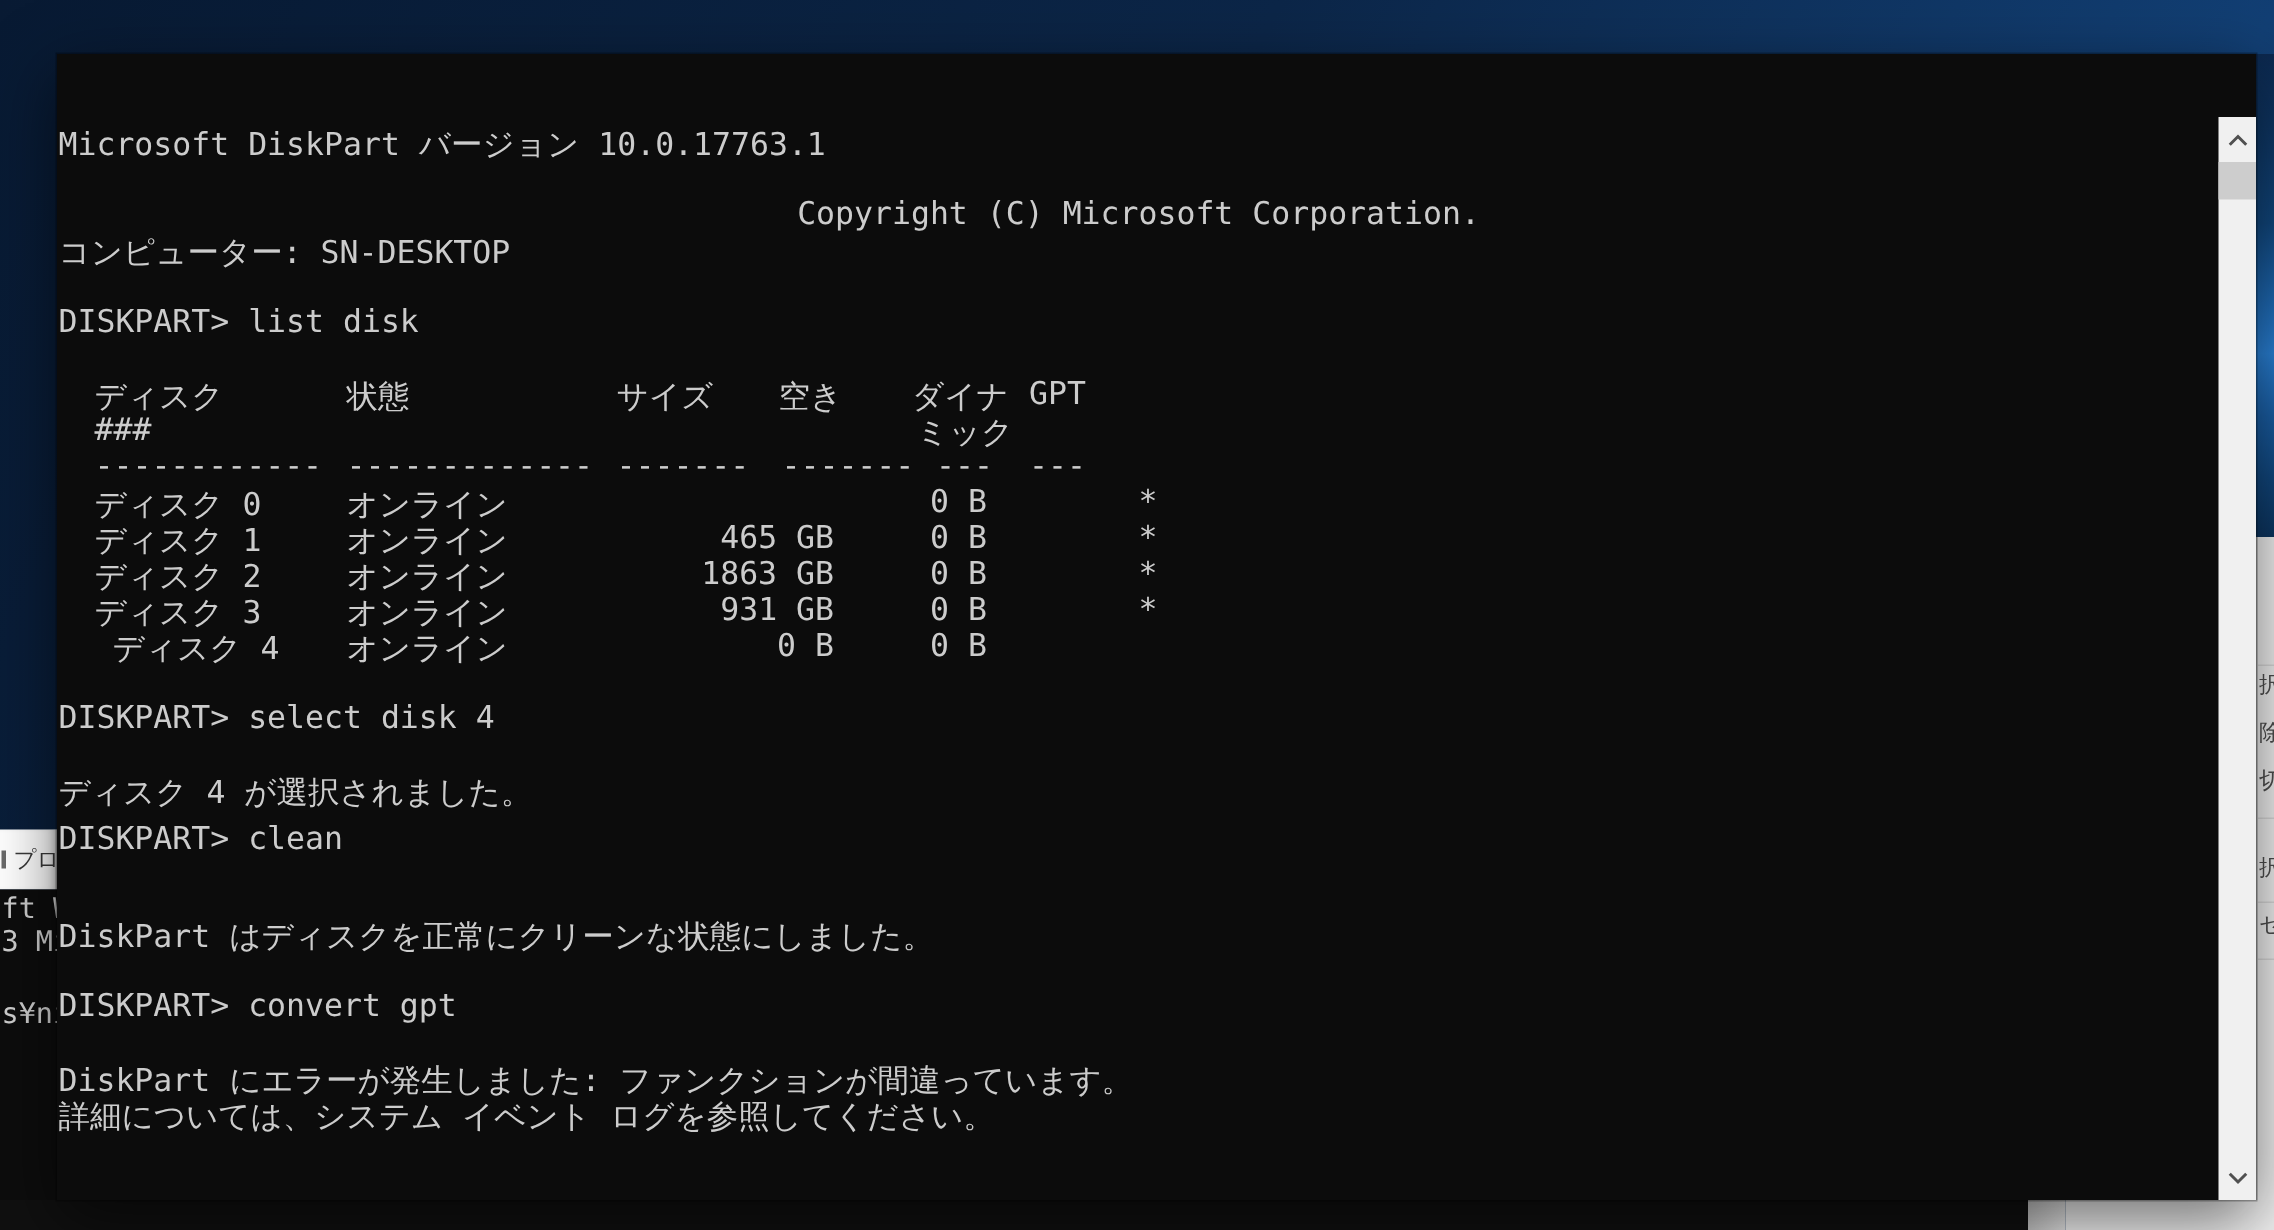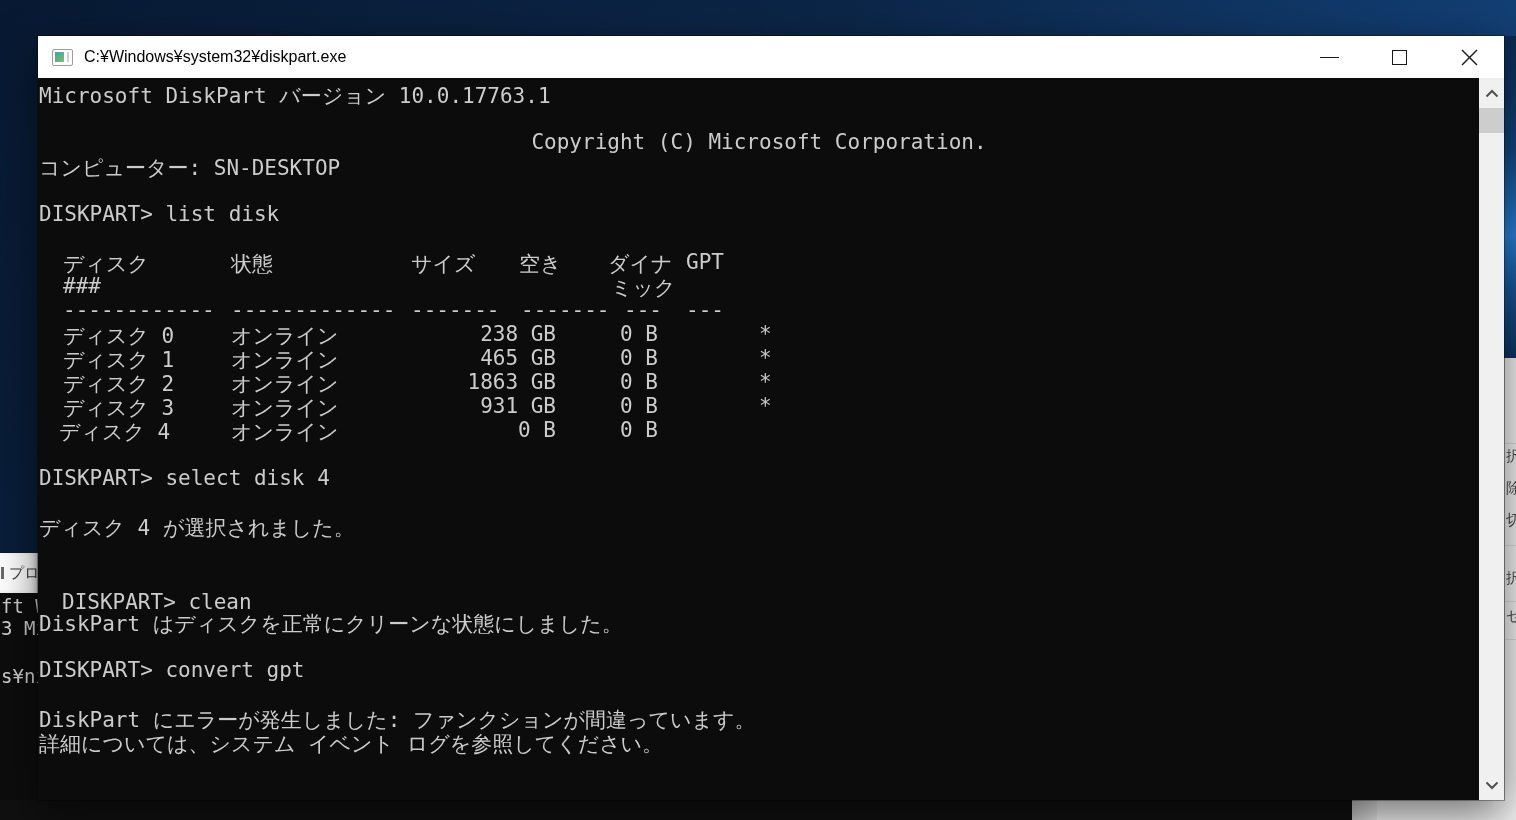--- a/index.html
+++ b/index.html
@@ -111,64 +111,43 @@
     <span class="frag" style="top:249px">セ</span>
     <div class="divider" style="top:281px"></div>
   </div>
 
   <div class="bottom-dark"></div>
   <div class="bottom-edge"></div>
   <div class="bottom-light"></div>
 
   <div class="win">
 
-    <div class="titlebar">
-      <span class="app-icon">
-        <span class="pane"></span>
-        <span class="line"></span>
-      </span>
-      <span class="title-text">C:¥Windows¥system32¥diskpart.exe</span>
-      <div class="controls">
-        <div class="ctl">
-          <div class="ico-min"></div>
-        </div>
-        <div class="ctl">
-          <div class="ico-max"></div>
-        </div>
-        <div class="ctl">
-          <svg width="17" height="17" viewBox="0 0 17 17">
-            <line x1="1" y1="1" x2="16" y2="16" stroke="#1a1a1a" stroke-width="1.4"></line>
-            <line x1="16" y1="1" x2="1" y2="16" stroke="#1a1a1a" stroke-width="1.4"></line>
-          </svg>
-        </div>
-      </div>
-    </div>
 
     <div class="console" id="console">
         <div class="cline" style="top: 4px;">Microsoft DiskPart バージョン 10.0.17763.1</div>
         <div class="cline" style="top: 28px;"></div>
         <div class="cline" style="top: 52px; text-align: center;">Copyright (C) Microsoft Corporation.</div>
         <div class="cline" style="top: 76px;">コンピューター: SN-DESKTOP</div>
         <div class="cline" style="top: 100px;"></div>
         <div class="cline" style="top: 124px;">DISKPART&gt; list disk</div>
         <div class="cline" style="top: 148px;"></div>
         <div class="cline" style="top: 172px;"><span style="left: 24px;">ディスク</span><span style="left: 192px;">状態</span><span style="left: 372px;">サイズ</span><span style="left: 480px;">空き</span><span style="left: 569px;">ダイナ</span><span style="left: 647px; text-align: center;">GPT</span></div>
         <div class="cline" style="top: 196px;"><span style="left: 24px;">###</span><span style="left: 572px;">ミック</span></div>
         <div class="cline" style="top: 220px;"><span style="left: 24px;">------------</span><span style="left: 192px;">-------------</span><span style="left: 372px;">-------</span><span style="left: 482px;">-------</span><span style="left: 585px;">---</span><span style="left: 647px;">---</span></div>
-        <div class="cline" style="top: 244px;"><span style="left: 24px;">ディスク 0</span><span style="left: 192px;">オンライン</span><span style="left: 292px; width: 225px; text-align: right;">238 GB</span><span style="left: 472px; width: 147px; text-align: right;">0 B</span><span style="left: 720px;">*</span></div>
+        <div class="cline" style="top: 244px;"><span style="left: 24px;">ディスク 0</span><span style="left: 192px;">オンライン</span><span style="left: 472px; width: 147px; text-align: right;">0 B</span><span style="left: 720px;">*</span></div>
         <div class="cline" style="top: 268px; text-decoration: underline;"><span style="left: 24px;">ディスク 1</span><span style="left: 192px;">オンライン</span><span style="left: 292px; width: 225px; text-align: right;">465 GB</span><span style="left: 472px; width: 147px; text-align: right;">0 B</span><span style="left: 720px;">*</span></div>
         <div class="cline" style="top: 292px; padding-left: 28px;"><span style="left: 24px;">ディスク 2</span><span style="left: 192px;">オンライン</span><span style="left: 292px; width: 225px; text-align: right;">1863 GB</span><span style="left: 472px; width: 147px; text-align: right;">0 B</span><span style="left: 720px;">*</span></div>
         <div class="cline" style="top: 316px;"><span style="left: 24px;">ディスク 3</span><span style="left: 192px;">オンライン</span><span style="left: 292px; width: 225px; text-align: right;">931 GB</span><span style="left: 472px; width: 147px; text-align: right;">0 B</span><span style="left: 720px;">*</span></div>
-        <div class="cline" style="top: 340px;"><span style="left: 20px; text-align: right;">ディスク 4</span><span style="left: 192px;">オンライン</span><span style="left: 292px; width: 225px; text-align: right;">0 B</span><span style="left: 472px; width: 147px; text-align: right;">0 B</span><span style="left: 720px;"></span></div>
+        <div class="cline" style="top: 340px;"><span style="left: 36px; text-align: right;">ディスク 4</span><span style="left: 192px;">オンライン</span><span style="left: 292px; width: 225px; text-align: right;">0 B</span><span style="left: 472px; width: 147px; text-align: right;">0 B</span><span style="left: 720px;"></span></div>
         <div class="cline" style="top: 364px;"></div>
         <div class="cline" style="top: 388px;">DISKPART&gt; select disk 4</div>
         <div class="cline" style="top: 412px;"></div>
         <div class="cline" style="top: 436px;">ディスク 4 が選択されました。</div>
         <div class="cline" style="top: 460px;"></div>
-        <div class="cline" style="top: 512px; margin-left: 23px;">DISKPART&gt; clean</div>
+        <div class="cline" style="top: 469px;">DISKPART&gt; clean</div>
         <div class="cline" style="top: 508px;"></div>
         <div class="cline" style="top: 532px;">DiskPart はディスクを正常にクリーンな状態にしました。</div>
         <div class="cline" style="top: 556px;"></div>
         <div class="cline" style="top: 580px;">DISKPART&gt; convert gpt</div>
         <div class="cline" style="top: 604px;"></div>
         <div class="cline" style="top: 628px;">DiskPart にエラーが発生しました: ファンクションが間違っています。</div>
         <div class="cline" style="top: 652px;">詳細については、システム イベント ログを参照してください。</div>
         <div class="cline" style="top: 676px;"></div>
         <div class="cline" style="top: 724px;">DISKPART&gt;</div>
       </div>

